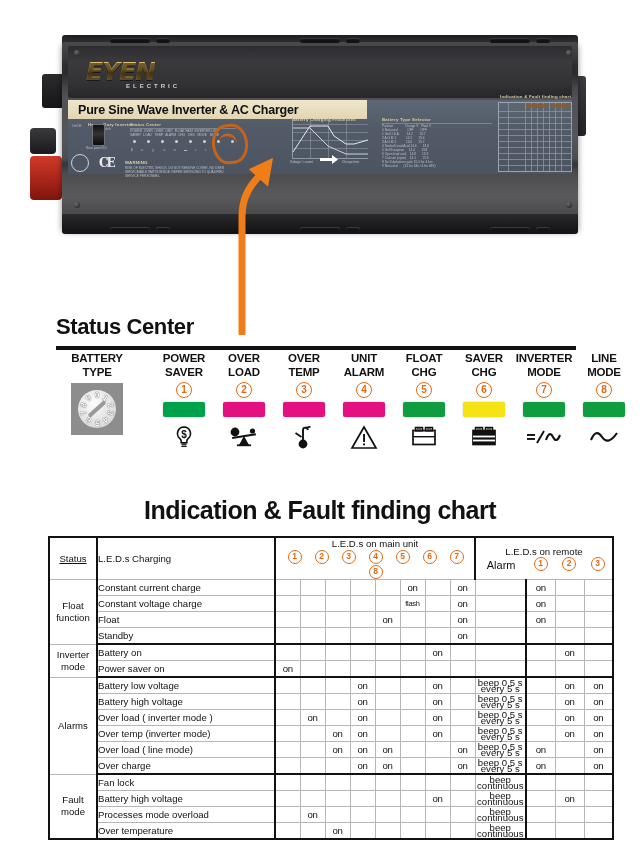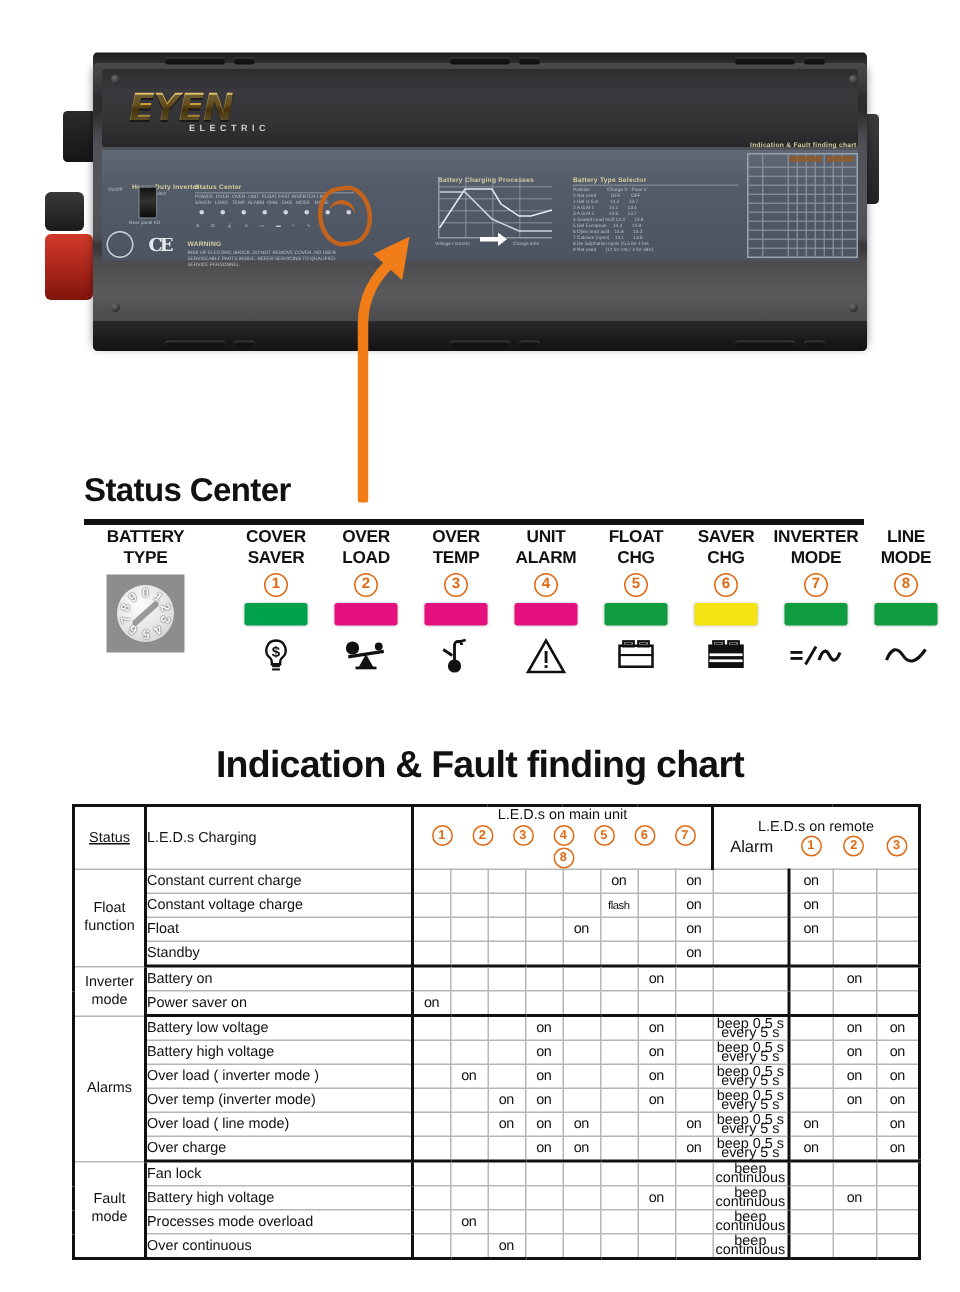--- a/index.html
+++ b/index.html
@@ -247,20 +247,23 @@
   <div class="vent" style="left:300px;top:195px;width:40px;"></div>
   <div class="vent" style="left:346px;top:195px;width:14px;"></div>
   <div class="vent" style="left:490px;top:195px;width:40px;"></div>
   <div class="vent" style="left:536px;top:195px;width:14px;"></div>
 
   <div class="inv-topplate"></div>
   <div class="brand">EYEN</div>
   <div class="brand-sub">ELECTRIC</div>
 
   <div class="face-panel"></div>
+  <div class="title-strip">
+    <span>Pure Sine Wave Inverter &amp; AC Charger</span>
+  </div>
 
   <div class="mini-head" style="left:88px;top:90px;">Heavy Duty Inverter</div>
   <div class="mini-txt" style="left:92px;top:95px;">Power switch</div>
   <div class="rocker"></div>
   <div class="mini-txt" style="left:86px;top:114px;">Rear panel I/O</div>
   <div class="mini-txt" style="left:72px;top:92px;">On/Off</div>
   <div class="warn-tri"></div>
   <div class="ce-mark">CE</div>
 
   <div class="mini-head" style="left:130px;top:90px;">Status Center</div>
@@ -376,21 +379,21 @@
             <div class="dial-n" style="left: 21.5px; top: 35px; transform: rotate(180deg);">5</div>
             <div class="dial-n" style="left: 13.271px; top: 32.3262px; transform: rotate(216deg);">6</div>
             <div class="dial-n" style="left: 8.18521px; top: 25.3262px; transform: rotate(252deg);">7</div>
             <div class="dial-n" style="left: 8.18521px; top: 16.6738px; transform: rotate(288deg);">8</div>
             <div class="dial-n" style="left: 13.271px; top: 9.67376px; transform: rotate(324deg);">9</div>
           </div>
       </div>
     </div>
 
     <div id="sc-leds">
-        <div class="sc-col" style="left: 105px; top: 0px; width: 58px;"><div class="sc-lbl">COVER</div><div class="sc-lbl">SAVER</div><div class="sc-num">1</div><div class="sc-led" style="background:#00a14b;"></div><div class="sc-icon">
+        <div class="sc-col" style="left: 105px; top: 0px; width: 58px;"><div class="sc-lbl">POWER</div><div class="sc-lbl">SAVER</div><div class="sc-num">1</div><div class="sc-led" style="background:#00a14b;"></div><div class="sc-icon">
             <svg width="26" height="26" viewBox="0 0 26 26">
               <path d="M13 3a6.5 6.5 0 0 0-4 11.6c.9.8 1.2 1.6 1.2 2.6v1.6h5.6v-1.6c0-1 .3-1.8 1.2-2.6A6.5 6.5 0 0 0 13 3z" fill="none" stroke="#111" stroke-width="1.6"></path>
               <text x="13" y="14" font-size="10" font-family="Liberation Sans, sans-serif" font-weight="bold" text-anchor="middle" fill="#111">$</text>
               <rect x="10.4" y="19.4" width="5.2" height="1.4" fill="#111"></rect>
               <rect x="10.4" y="21.6" width="5.2" height="1.4" fill="#111"></rect>
             </svg>
           </div></div>
         <div class="sc-col" style="left: 165px; top: 0px; width: 58px;"><div class="sc-lbl">OVER</div><div class="sc-lbl">LOAD</div><div class="sc-num">2</div><div class="sc-led" style="background:#e51080;"></div><div class="sc-icon">
             <svg width="30" height="24" viewBox="0 0 30 24">
               <circle cx="6" cy="7" r="4.4" fill="#111"></circle>
@@ -765,21 +768,21 @@
           <td class="cell"></td>
           <td class="alarm">
             <div>beep</div>
             <div>continuous</div>
           </td>
           <td class="cell"></td>
           <td class="cell"></td>
           <td class="cell"></td>
         </tr>
         <tr class="grp-end">
-          <td class="func">Over continuous</td>
+          <td class="func">Over temperature</td>
           <td class="cell"></td>
           <td class="cell"></td>
           <td class="cell">on</td>
           <td class="cell"></td>
           <td class="cell"></td>
           <td class="cell"></td>
           <td class="cell"></td>
           <td class="cell"></td>
           <td class="alarm">
             <div>beep</div>

